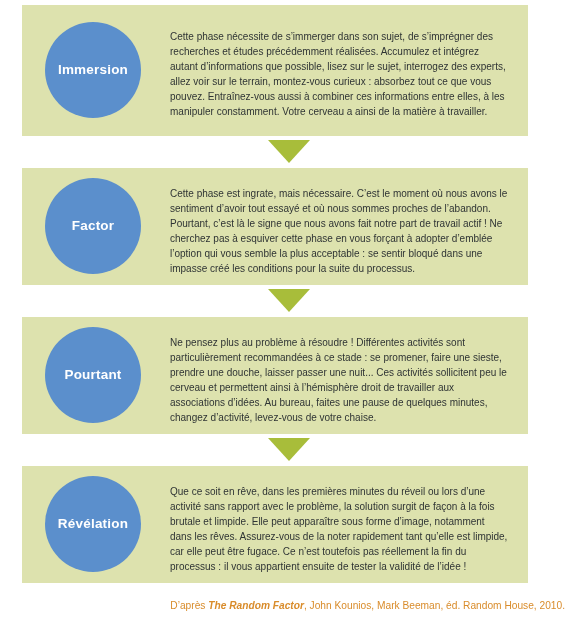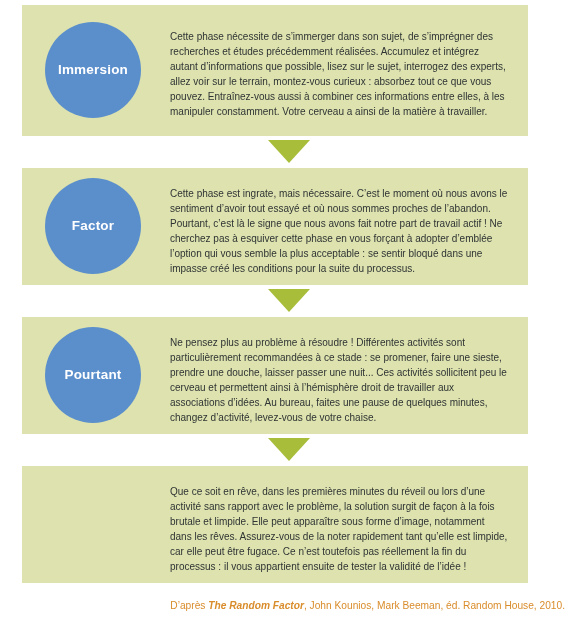--- a/index.html
+++ b/index.html
@@ -105,20 +105,23 @@
   <div class="phase-panel" style="top:317px; height:117px;">
     <div class="phase-circle" style="left:23px; top:10px; width:96px; height:96px;">
       <span class="phase-circle-label">Pourtant</span>
     </div>
     <div class="phase-body" style="left:148px; top:18px; width:338px;">Ne pensez plus au problème à résoudre ! Différentes activités sont particulièrement recommandées à ce stade : se promener, faire une sieste, prendre une douche, laisser passer une nuit... Ces activités sollicitent peu le cerveau et permettent ainsi à l’hémisphère droit de travailler aux associations d’idées. Au bureau, faites une pause de quelques minutes, changez d’activité, levez-vous de votre chaise.</div>
   </div>
 
   <div class="arrow-connector" style="left:268px; top:438px;"></div>
 
   <div class="phase-panel" style="top:466px; height:117px;">
+    <div class="phase-circle" style="left:23px; top:10px; width:96px; height:96px;">
+      <span class="phase-circle-label">Révélation</span>
+    </div>
     <div class="phase-body" style="left:148px; top:18px; width:338px;">Que ce soit en rêve, dans les premières minutes du réveil ou lors d’une activité sans rapport avec le problème, la solution surgit de façon à la fois brutale et limpide. Elle peut apparaître sous forme d’image, notamment dans les rêves. Assurez-vous de la noter rapidement tant qu’elle est limpide, car elle peut être fugace. Ce n’est toutefois pas réellement la fin du processus : il vous appartient ensuite de tester la validité de l’idée !</div>
   </div>
 
   <div class="credit-line" style="top:599px;">
     <span>D’après </span><span class="credit-em">The Random Factor</span><span>, John Kounios, Mark Beeman, éd. Random House, 2010.</span>
   </div>
 
 </div>
 
 </body></html>

